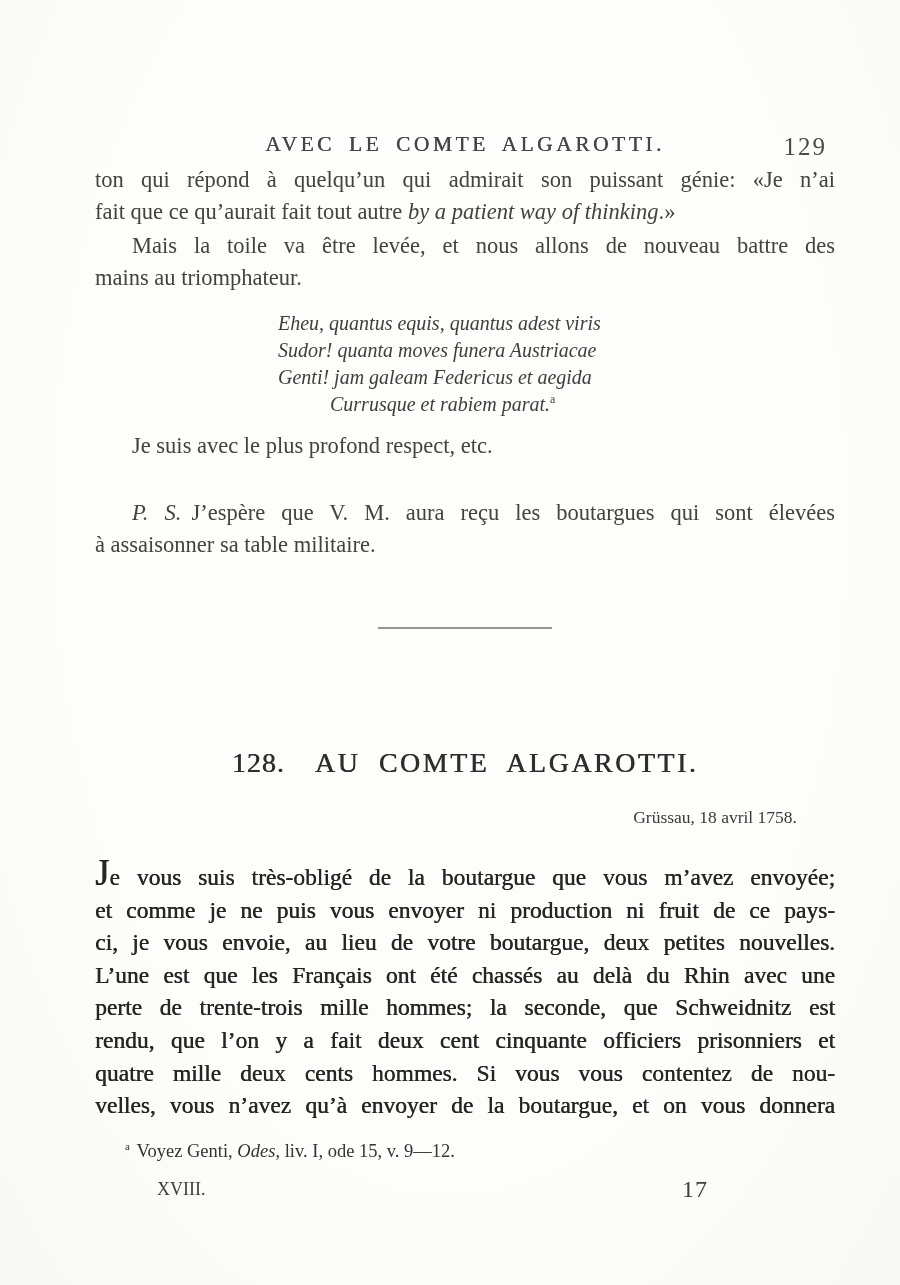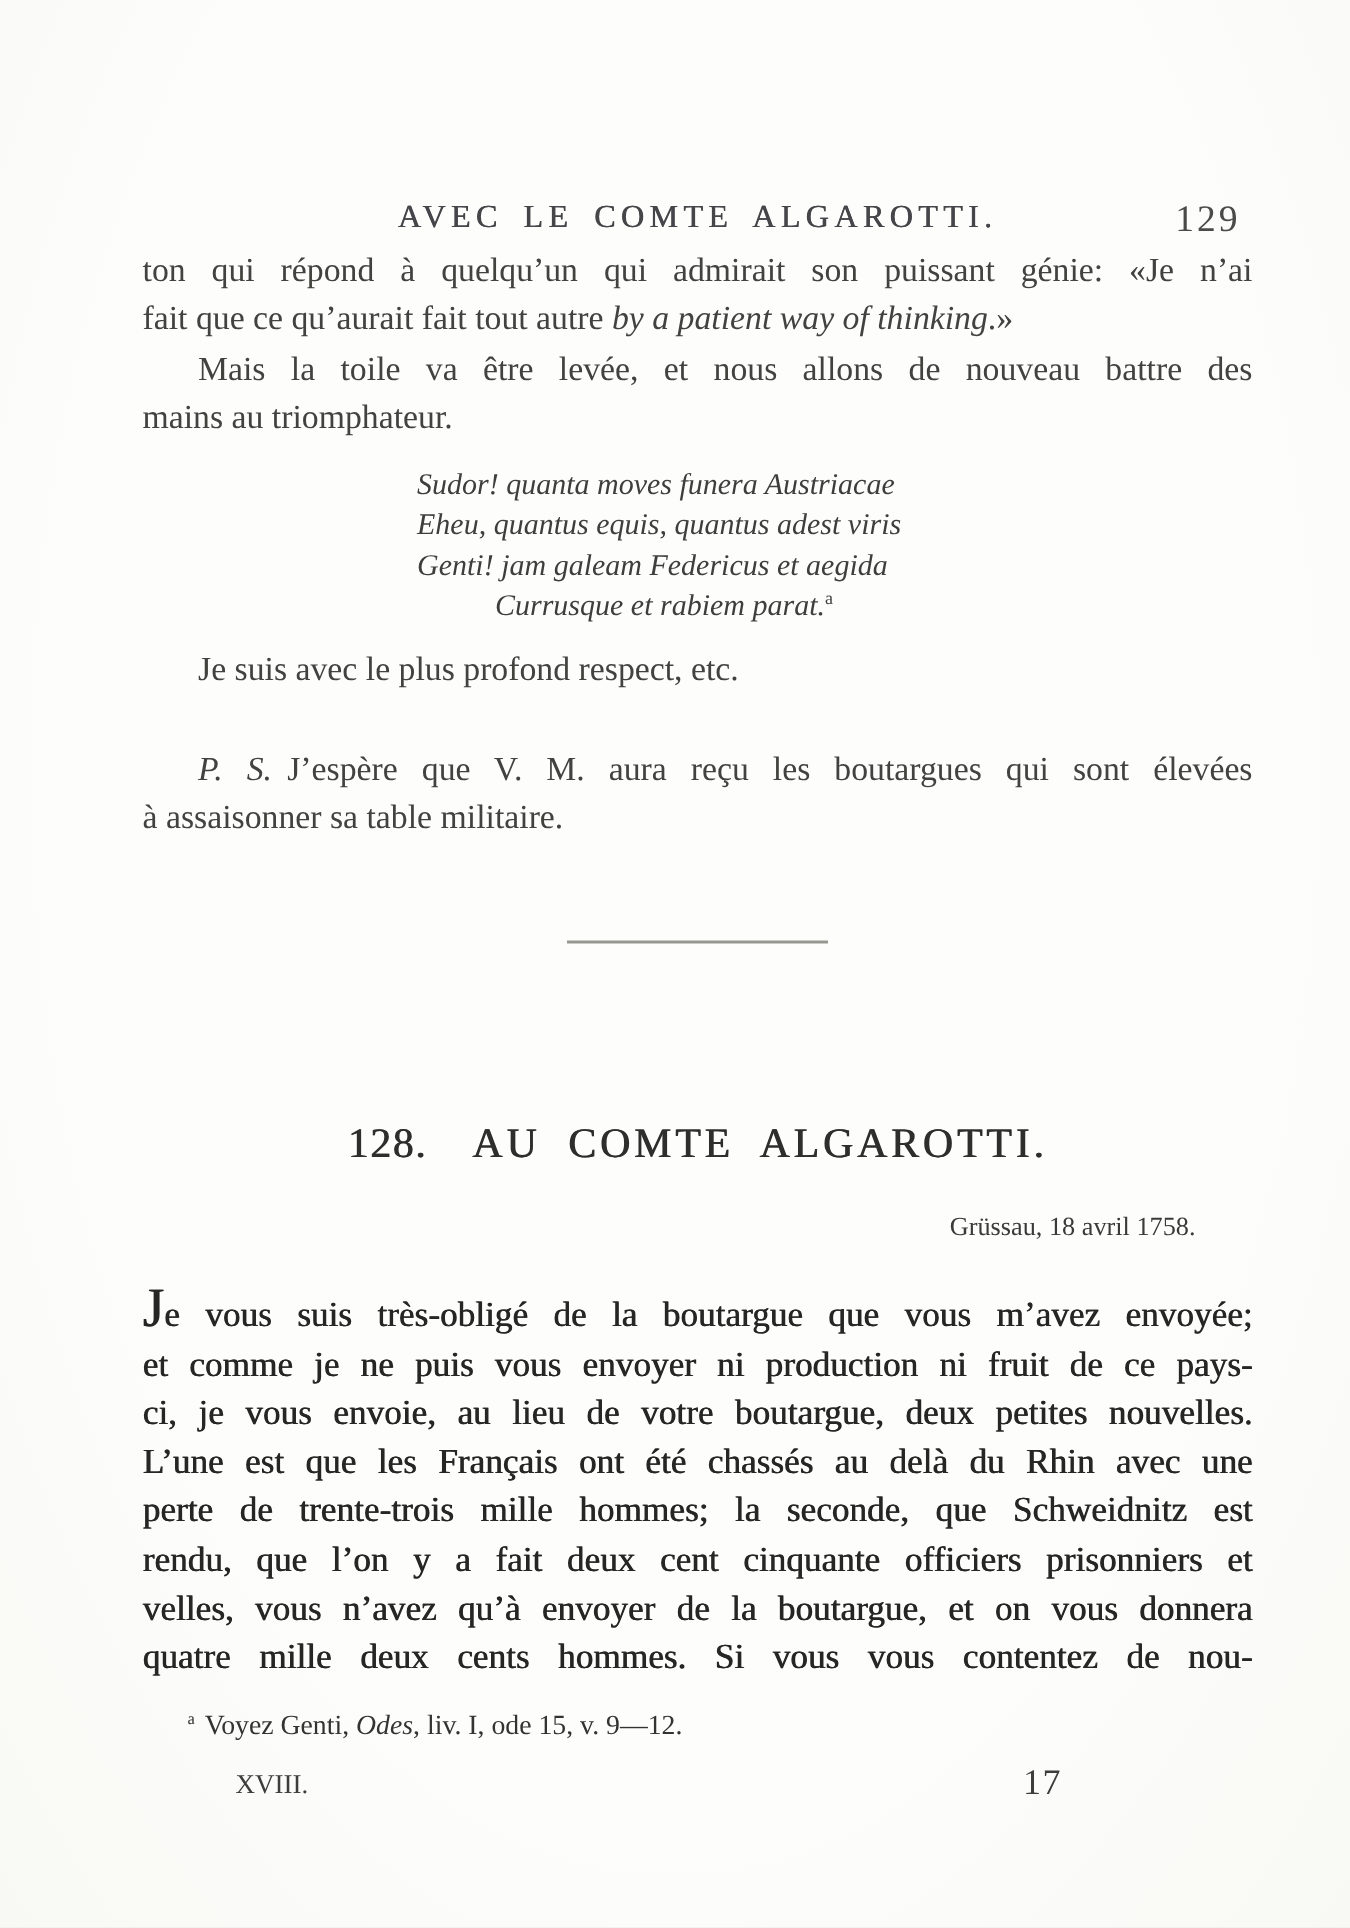--- a/index.html
+++ b/index.html
@@ -61,22 +61,22 @@
     <div class="line just">ton qui répond à quelqu’un qui admirait son puissant génie: «Je n’ai</div>
     <div class="line"><span>fait que ce qu’aurait fait tout autre </span><span class="it">by a patient way of thinking</span><span>.»</span></div>
   </section>
 
   <section class="block p2">
     <div class="line just indent">Mais la toile va être levée, et nous allons de nouveau battre des</div>
     <div class="line">mains au triomphateur.</div>
   </section>
 
   <section class="block verse">
+    <div class="vline">Eheu, quantus equis, quantus adest viris</div>
     <div class="vline">Sudor! quanta moves funera Austriacae</div>
-    <div class="vline">Eheu, quantus equis, quantus adest viris</div>
     <div class="vline">Genti! jam galeam Federicus et aegida</div>
     <div class="vline vlast"><span>Currusque et rabiem parat.</span><sup class="fnmark">a</sup></div>
   </section>
 
   <section class="block closing">
     <div class="line indent">Je suis avec le plus profond respect, etc.</div>
   </section>
 
   <section class="block ps">
     <div class="line just indent"><span class="it pslabel">P. S.</span><span>J’espère que V. M. aura reçu les boutargues qui sont élevées</span></div>
@@ -89,22 +89,22 @@
 
   <div class="block dateline">Grüssau, 18 avril 1758.</div>
 
   <section class="block letter-body">
     <div class="line just"><span class="initial">J</span><span>e vous suis très-obligé de la boutargue que vous m’avez envoyée;</span></div>
     <div class="line just">et comme je ne puis vous envoyer ni production ni fruit de ce pays-</div>
     <div class="line just">ci, je vous envoie, au lieu de votre boutargue, deux petites nouvelles.</div>
     <div class="line just">L’une est que les Français ont été chassés au delà du Rhin avec une</div>
     <div class="line just">perte de trente-trois mille hommes; la seconde, que Schweidnitz est</div>
     <div class="line just">rendu, que l’on y a fait deux cent cinquante officiers prisonniers et</div>
+    <div class="line just">quatre mille deux cents hommes. Si vous vous contentez de nou-</div>
     <div class="line just">velles, vous n’avez qu’à envoyer de la boutargue, et on vous donnera</div>
-    <div class="line just">quatre mille deux cents hommes. Si vous vous contentez de nou-</div>
   </section>
 
   <div class="block footnote"><sup class="fnmark">a</sup><span>Voyez Genti, </span><span class="it">Odes</span><span>, liv. I, ode 15, v. 9—12.</span></div>
 
   <div class="folio-vol">XVIII.</div>
   <div class="folio-sig">17</div>
 
 </div>
 
 </body></html>

